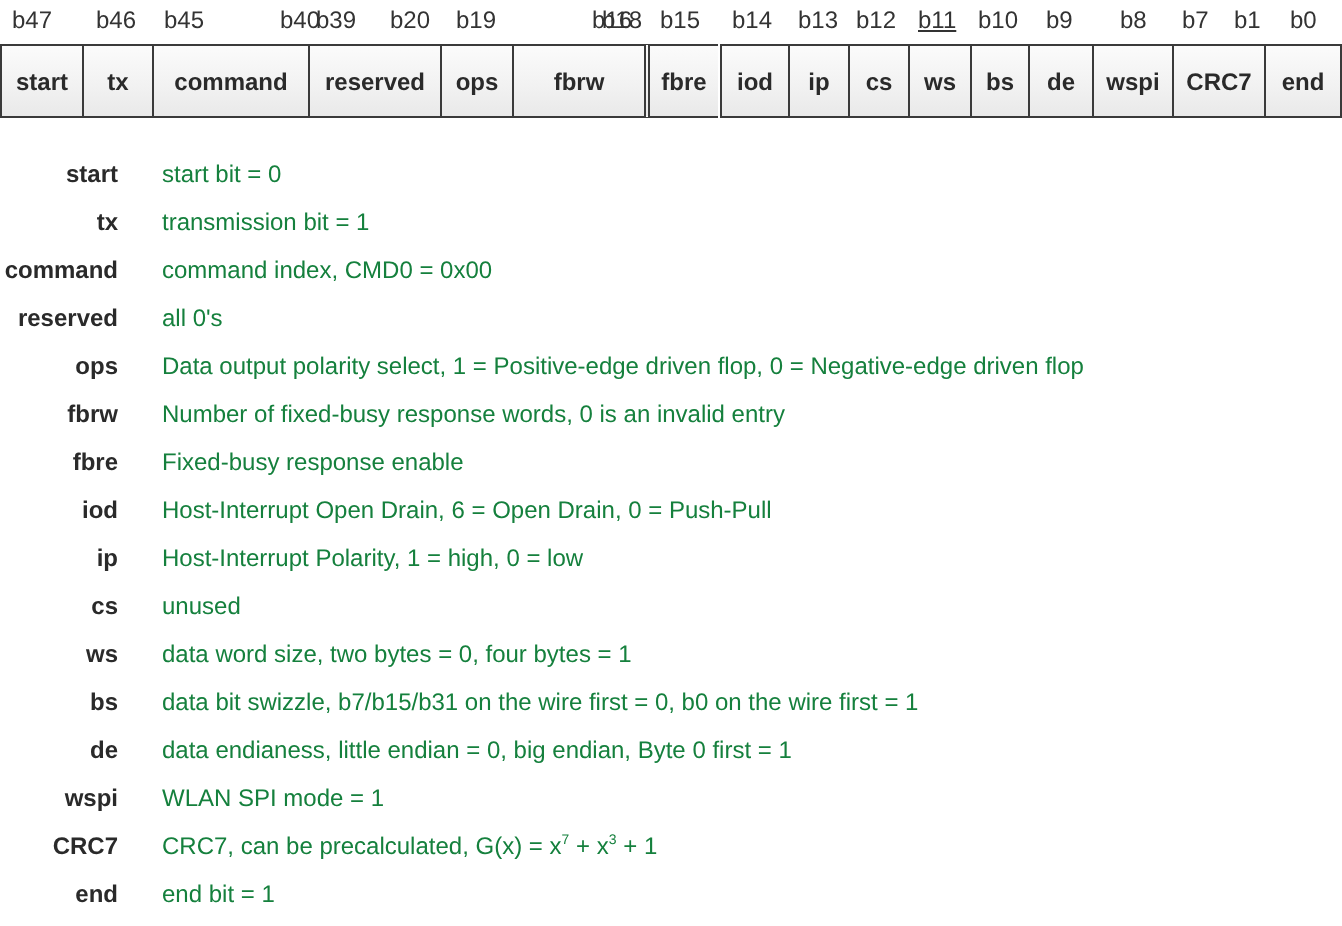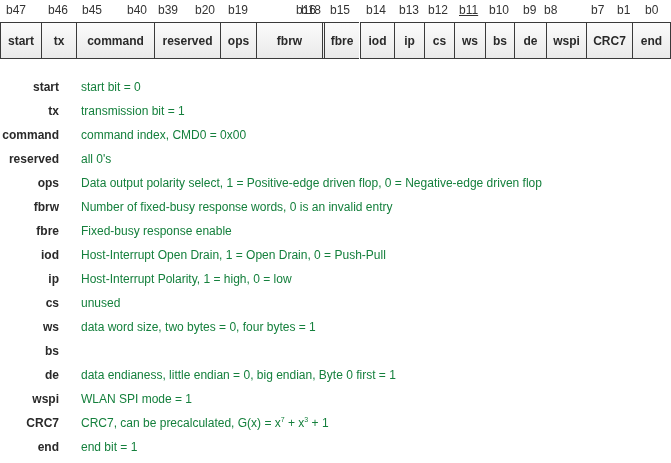--- a/index.html
+++ b/index.html
@@ -92,34 +92,34 @@
       line-height: 0;
     }
   </style>
 </head>
 <body>
 
 <div class="bit-labels" id="bit-labels">
     <span class="bit-label" style="left: 6px;">b47</span>
     <span class="bit-label" style="left: 48px;">b46</span>
     <span class="bit-label" style="left: 82px;">b45</span>
-    <span class="bit-label" style="left: 127px;">b40</span>
+    <span class="bit-label" style="left: 140px;">b40</span>
     <span class="bit-label" style="left: 158px;">b39</span>
     <span class="bit-label" style="left: 195px;">b20</span>
     <span class="bit-label" style="left: 228px;">b19</span>
     <span class="bit-label" style="left: 262px; padding-left: 39px;">b18</span>
     <span class="bit-label" style="left: 296px;">b16</span>
     <span class="bit-label" style="left: 330px;">b15</span>
     <span class="bit-label" style="left: 366px;">b14</span>
     <span class="bit-label" style="left: 399px;">b13</span>
     <span class="bit-label" style="left: 428px;">b12</span>
     <span class="bit-label" style="left: 459px; text-decoration: underline;">b11</span>
     <span class="bit-label" style="left: 489px;">b10</span>
     <span class="bit-label" style="left: 523px;">b9</span>
-    <span class="bit-label" style="left: 544px;">b8</span>
+    <span class="bit-label" style="left: 560px;">b8</span>
     <span class="bit-label" style="left: 591px;">b7</span>
     <span class="bit-label" style="left: 617px;">b1</span>
     <span class="bit-label" style="left: 645px;">b0</span>
   </div>
 
 <div class="register" id="register">
     <div class="cell" style="left: 0px; width: 40px;">start</div>
     <div class="cell" style="left: 41px; width: 34px;">tx</div>
     <div class="cell" style="left: 76px; width: 77px;">command</div>
     <div class="cell" style="left: 154px; width: 65px;">reserved</div>
@@ -161,36 +161,37 @@
     <div class="desc-row" style="top: 120px;">
       <span class="desc-name">fbrw</span>
       <span class="desc-text">Number of fixed-busy response words, 0 is an invalid entry</span>
     </div>
     <div class="desc-row" style="top: 144px;">
       <span class="desc-name">fbre</span>
       <span class="desc-text">Fixed-busy response enable</span>
     </div>
     <div class="desc-row" style="top: 168px;">
       <span class="desc-name">iod</span>
-      <span class="desc-text">Host-Interrupt Open Drain, 1 = Open Drain, 0 = Push-Pull</span>
+      <span class="desc-text">Host-Interrupt Open Drain, 6 = Open Drain, 0 = Push-Pull</span>
     </div>
     <div class="desc-row" style="top: 192px;">
       <span class="desc-name">ip</span>
       <span class="desc-text">Host-Interrupt Polarity, 1 = high, 0 = low</span>
     </div>
     <div class="desc-row" style="top: 216px;">
       <span class="desc-name">cs</span>
       <span class="desc-text">unused</span>
     </div>
     <div class="desc-row" style="top: 240px;">
       <span class="desc-name">ws</span>
       <span class="desc-text">data word size, two bytes = 0, four bytes = 1</span>
     </div>
     <div class="desc-row" style="top: 264px;">
       <span class="desc-name">bs</span>
+      <span class="desc-text">data bit swizzle, b7/b15/b31 on the wire first = 0, b0 on the wire first = 1</span>
     </div>
     <div class="desc-row" style="top: 288px;">
       <span class="desc-name">de</span>
       <span class="desc-text">data endianess, little endian = 0, big endian, Byte 0 first = 1</span>
     </div>
     <div class="desc-row" style="top: 312px;">
       <span class="desc-name">wspi</span>
       <span class="desc-text">WLAN SPI mode = 1</span>
     </div>
     <div class="desc-row" style="top: 336px;">

